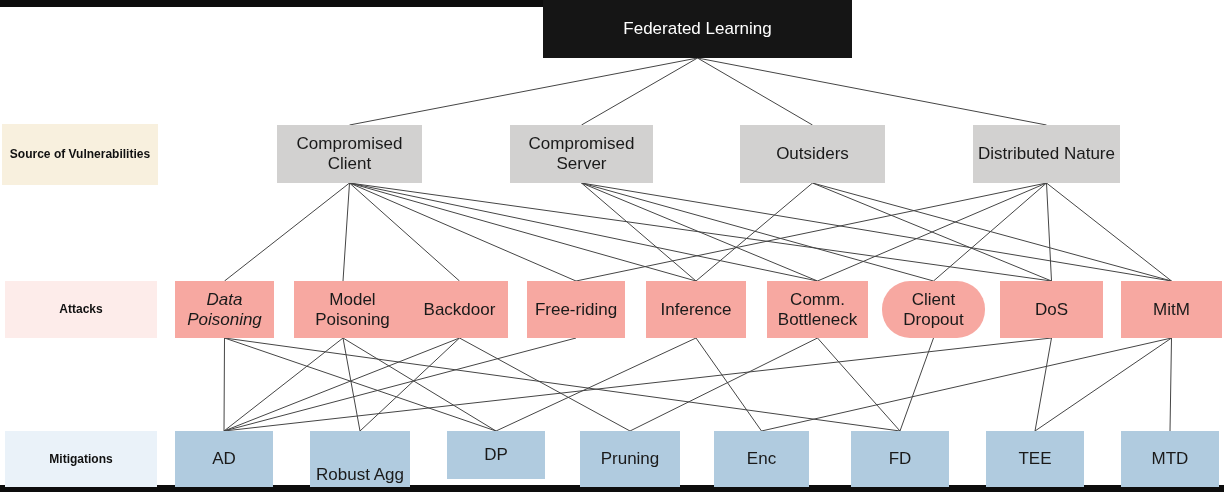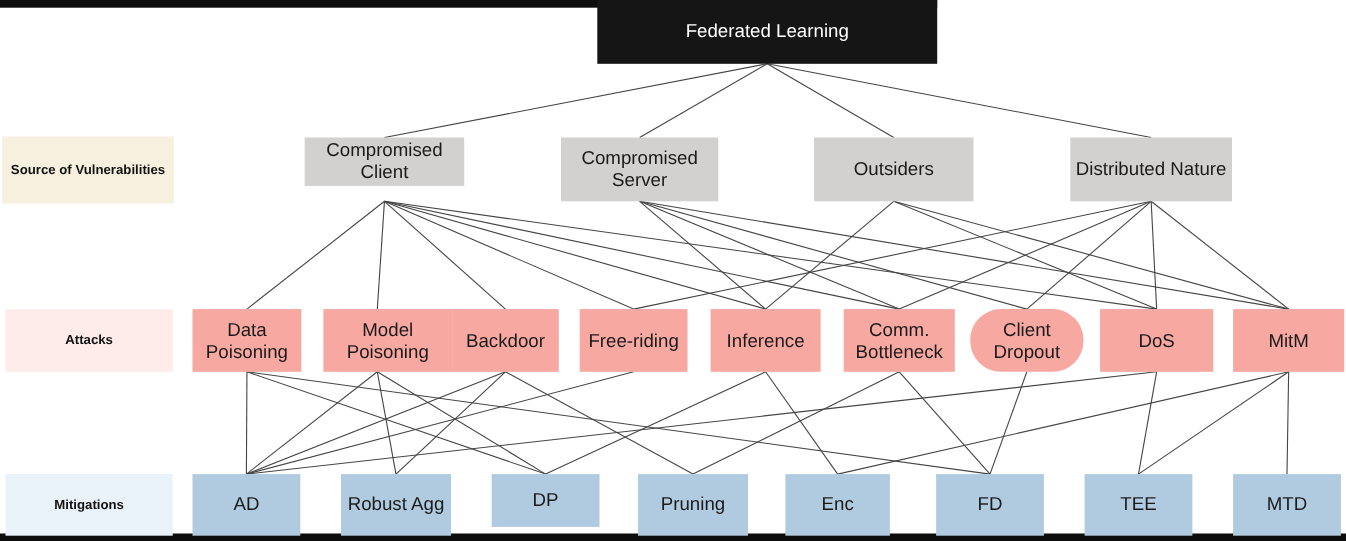--- a/index.html
+++ b/index.html
@@ -79,33 +79,33 @@
       <line x1="1051.5" y1="338" x2="224" y2="431" stroke="#454545" stroke-width="1"></line>
       <line x1="1051.5" y1="338" x2="1035" y2="431" stroke="#454545" stroke-width="1"></line>
       <line x1="1171.5" y1="338" x2="761.5" y2="431" stroke="#454545" stroke-width="1"></line>
       <line x1="1171.5" y1="338" x2="1035" y2="431" stroke="#454545" stroke-width="1"></line>
       <line x1="1171.5" y1="338" x2="1170" y2="431" stroke="#454545" stroke-width="1"></line>
     </svg>
 
 <div class="node root" style="left: 543px; top: 0px; width: 309px; height: 58px;">
       <span>Federated Learning</span>
     </div>
-    <div class="node sources" style="left: 277px; top: 125px; width: 145px; height: 44px;">
+    <div class="node sources" style="left: 277px; top: 125px; width: 145px; height: 58px;">
       <span>Compromised Client</span>
     </div>
     <div class="node sources" style="left: 510px; top: 125px; width: 143px; height: 58px;">
       <span>Compromised Server</span>
     </div>
     <div class="node sources" style="left: 740px; top: 125px; width: 145px; height: 58px;">
       <span>Outsiders</span>
     </div>
     <div class="node sources" style="left: 973px; top: 125px; width: 147px; height: 58px;">
       <span>Distributed Nature</span>
     </div>
-    <div class="node attacks" style="left: 175px; top: 281px; width: 99px; height: 57px;">
+    <div class="node attacks" style="left: 175px; top: 281px; width: 99px; height: 57px; font-style: italic;">
       <span>Data Poisoning</span>
     </div>
     <div class="node attacks" style="left: 294px; top: 281px; width: 117px; height: 57px;">
       <span>Model Poisoning</span>
     </div>
     <div class="node attacks" style="left: 411px; top: 281px; width: 97px; height: 57px;">
       <span>Backdoor</span>
     </div>
     <div class="node attacks" style="left: 527px; top: 281px; width: 98px; height: 57px;">
       <span>Free-riding</span>
@@ -121,21 +121,21 @@
     </div>
     <div class="node attacks" style="left: 1000px; top: 281px; width: 103px; height: 57px;">
       <span>DoS</span>
     </div>
     <div class="node attacks" style="left: 1121px; top: 281px; width: 101px; height: 57px;">
       <span>MitM</span>
     </div>
     <div class="node mitigations" style="left: 175px; top: 431px; width: 98px; height: 56px;">
       <span>AD</span>
     </div>
-    <div class="node mitigations" style="left: 310px; top: 431px; width: 100px; height: 56px;">
+    <div class="node mitigations" style="left: 310px; top: 431px; width: 100px; height: 56px; align-items: flex-end;">
       <span>Robust Agg</span>
     </div>
     <div class="node mitigations" style="left: 447px; top: 431px; width: 98px; height: 48px;">
       <span>DP</span>
     </div>
     <div class="node mitigations" style="left: 580px; top: 431px; width: 100px; height: 56px;">
       <span>Pruning</span>
     </div>
     <div class="node mitigations" style="left: 714px; top: 431px; width: 95px; height: 56px;">
       <span>Enc</span>

